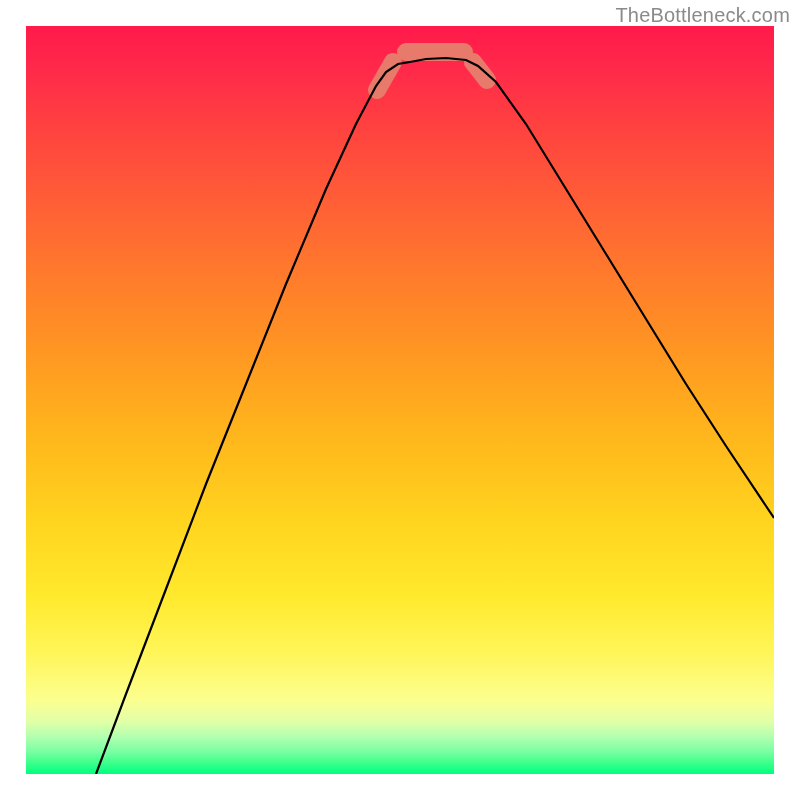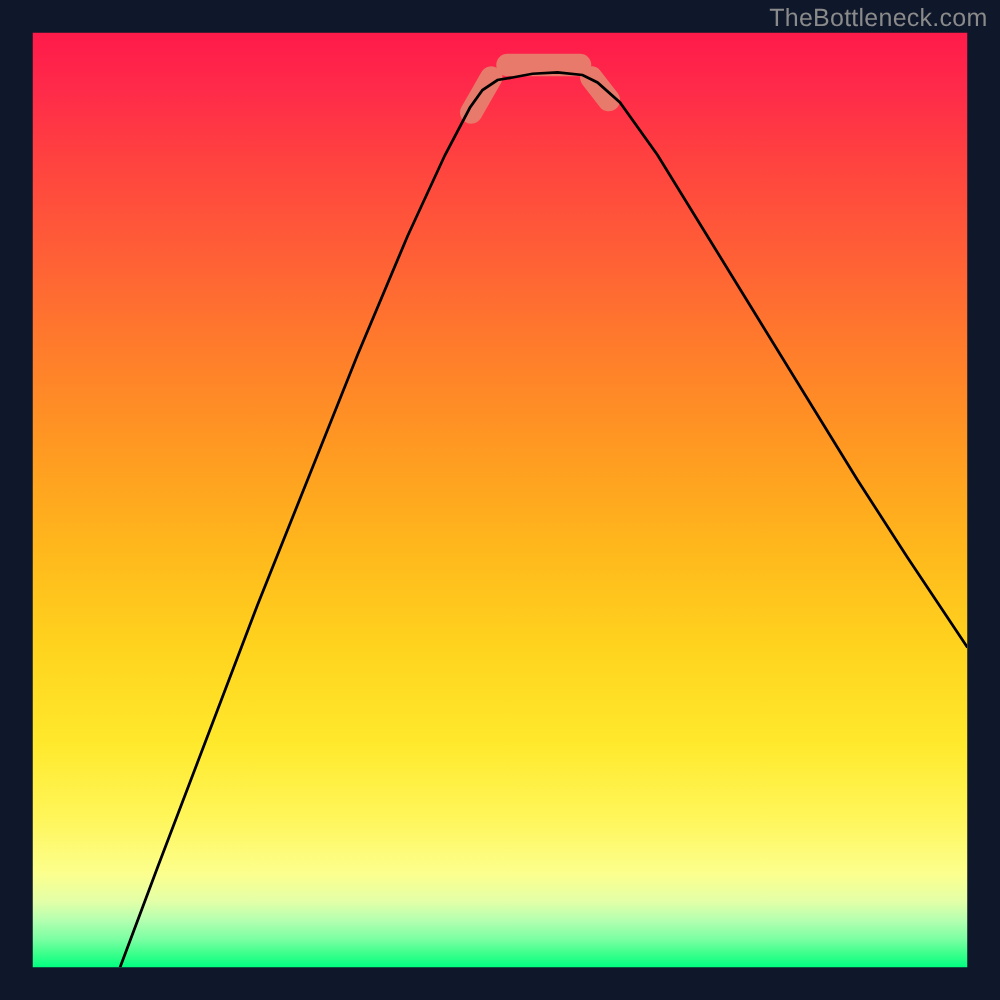--- a/index.html
+++ b/index.html
@@ -9,21 +9,21 @@
     height: 800px;
     background: #000;
     overflow: hidden;
   }
   .frame {
     position: absolute;
     left: 0;
     top: 0;
     width: 800px;
     height: 800px;
-    background: #0f172a;
+    background: #ffffff;
   }
   .plot {
     position: absolute;
     left: 26px;
     top: 26px;
     width: 748px;
     height: 748px;
     overflow: hidden;
   }
   .gradient {

